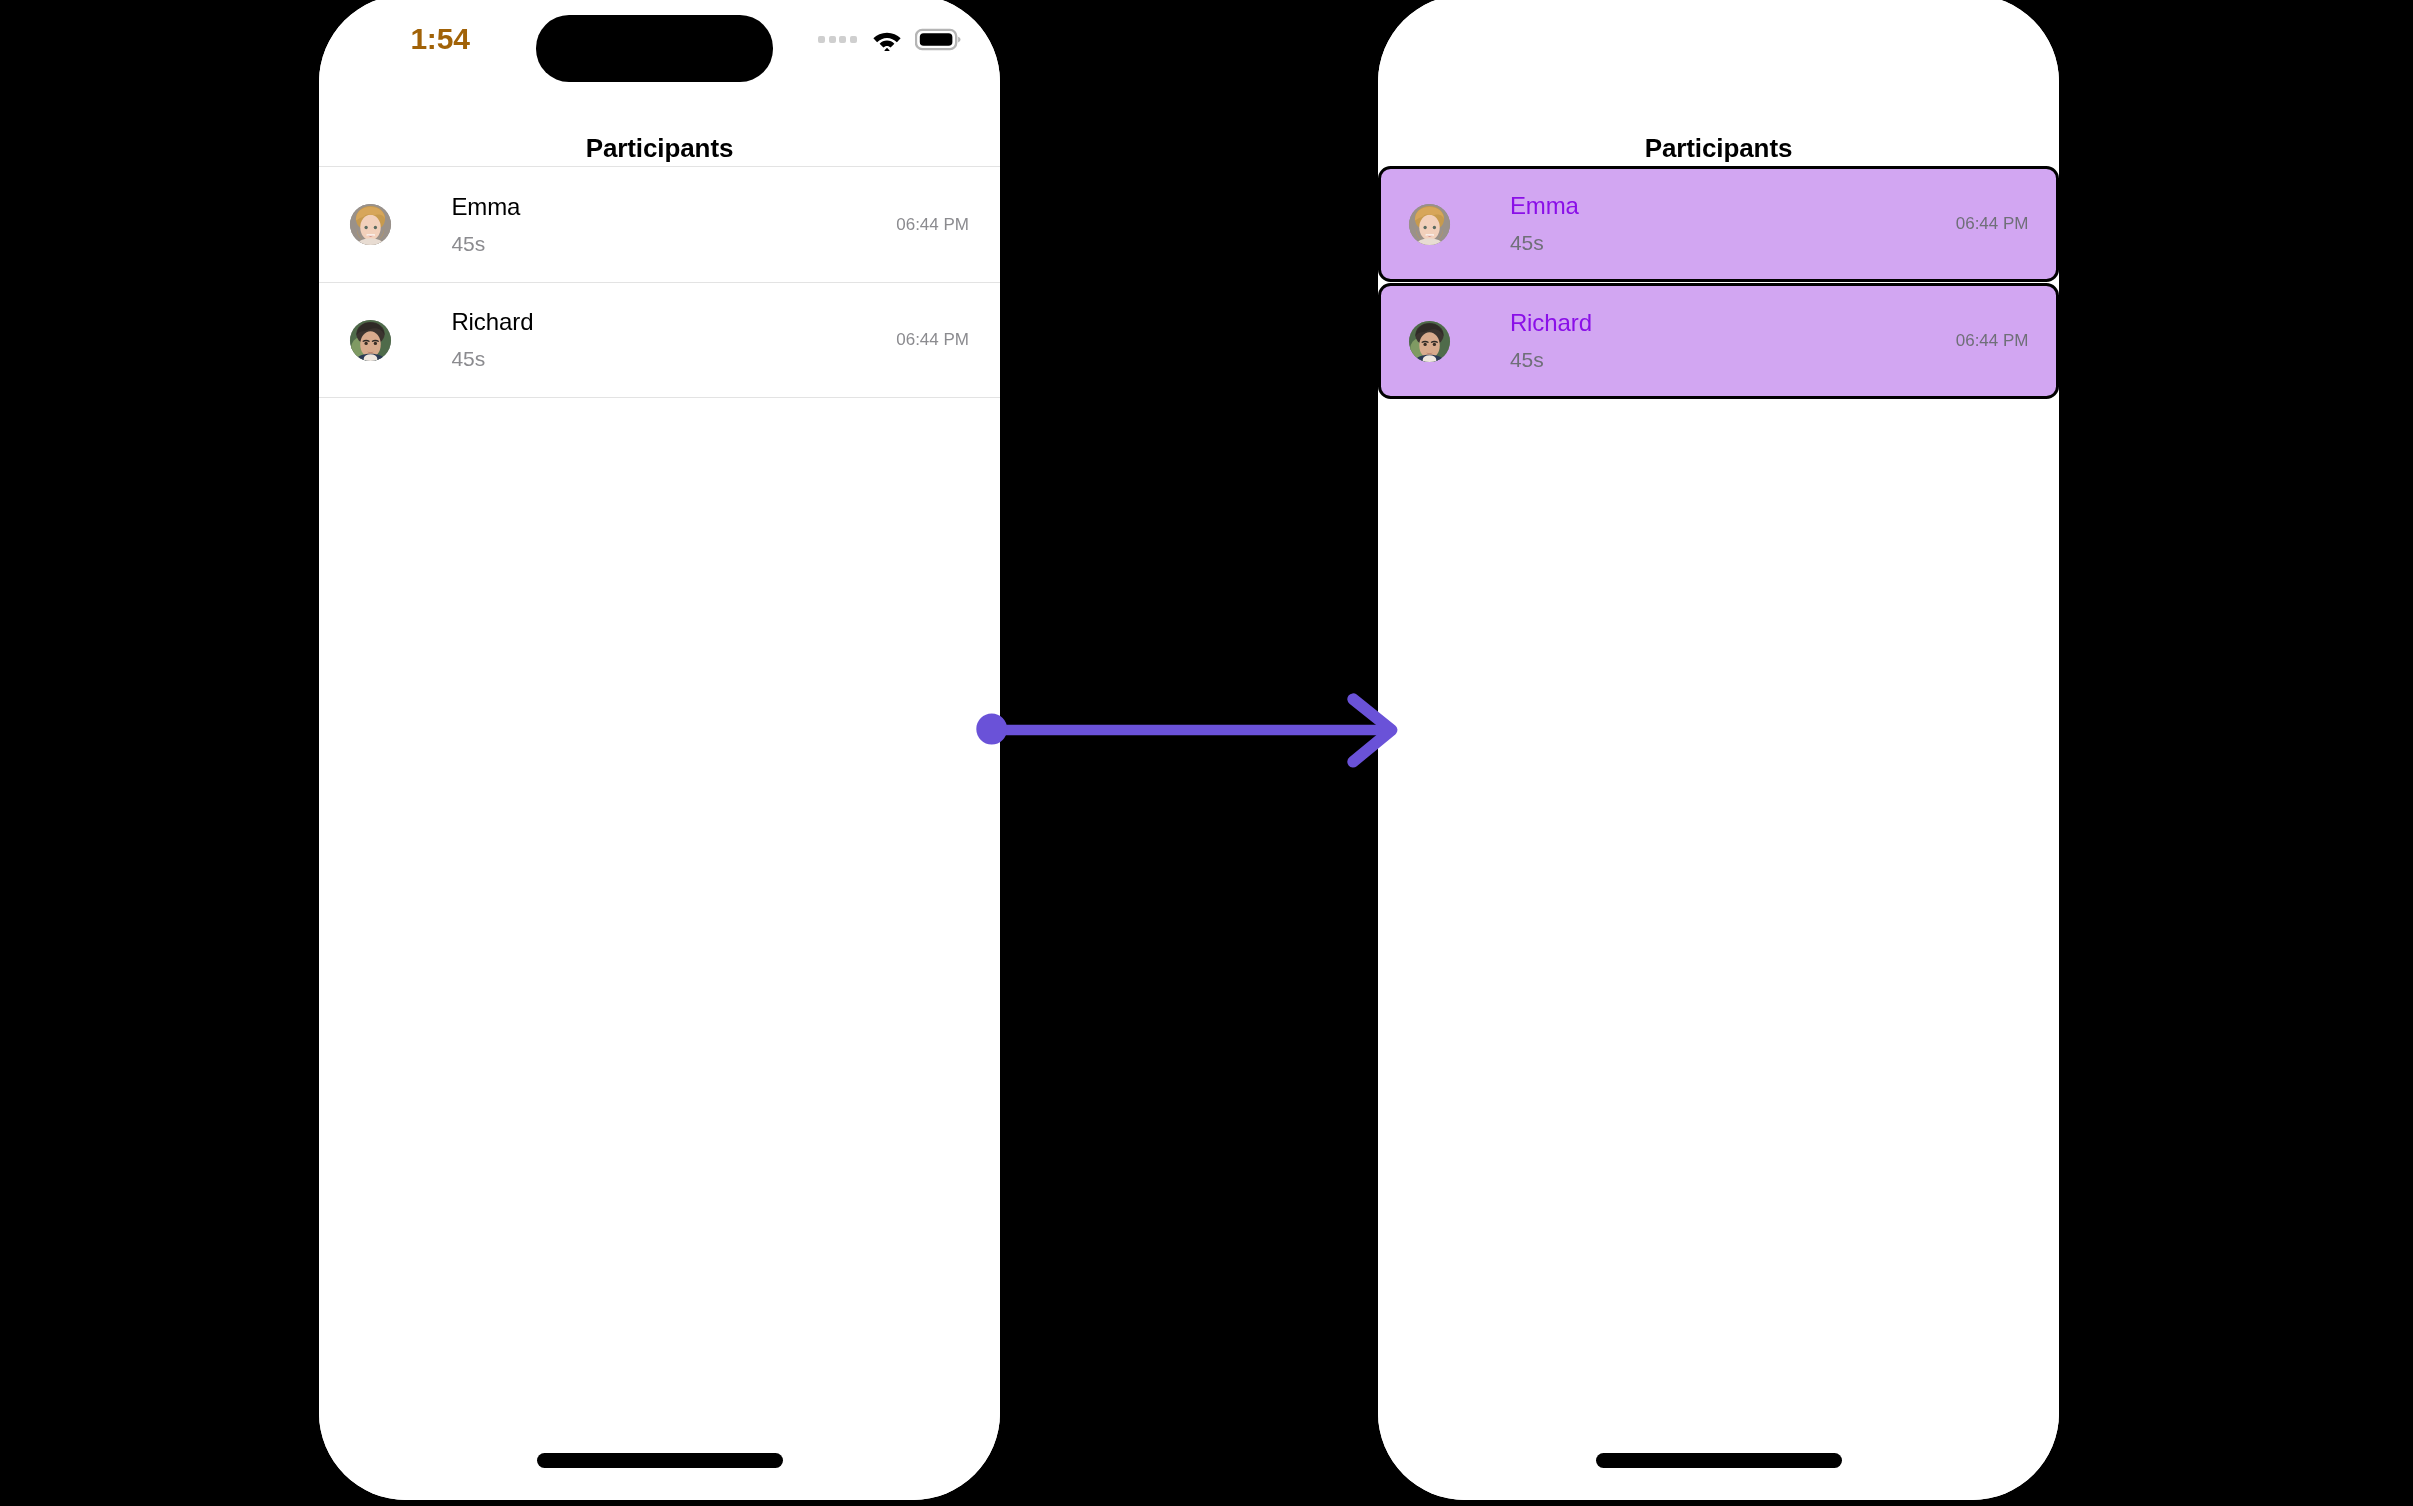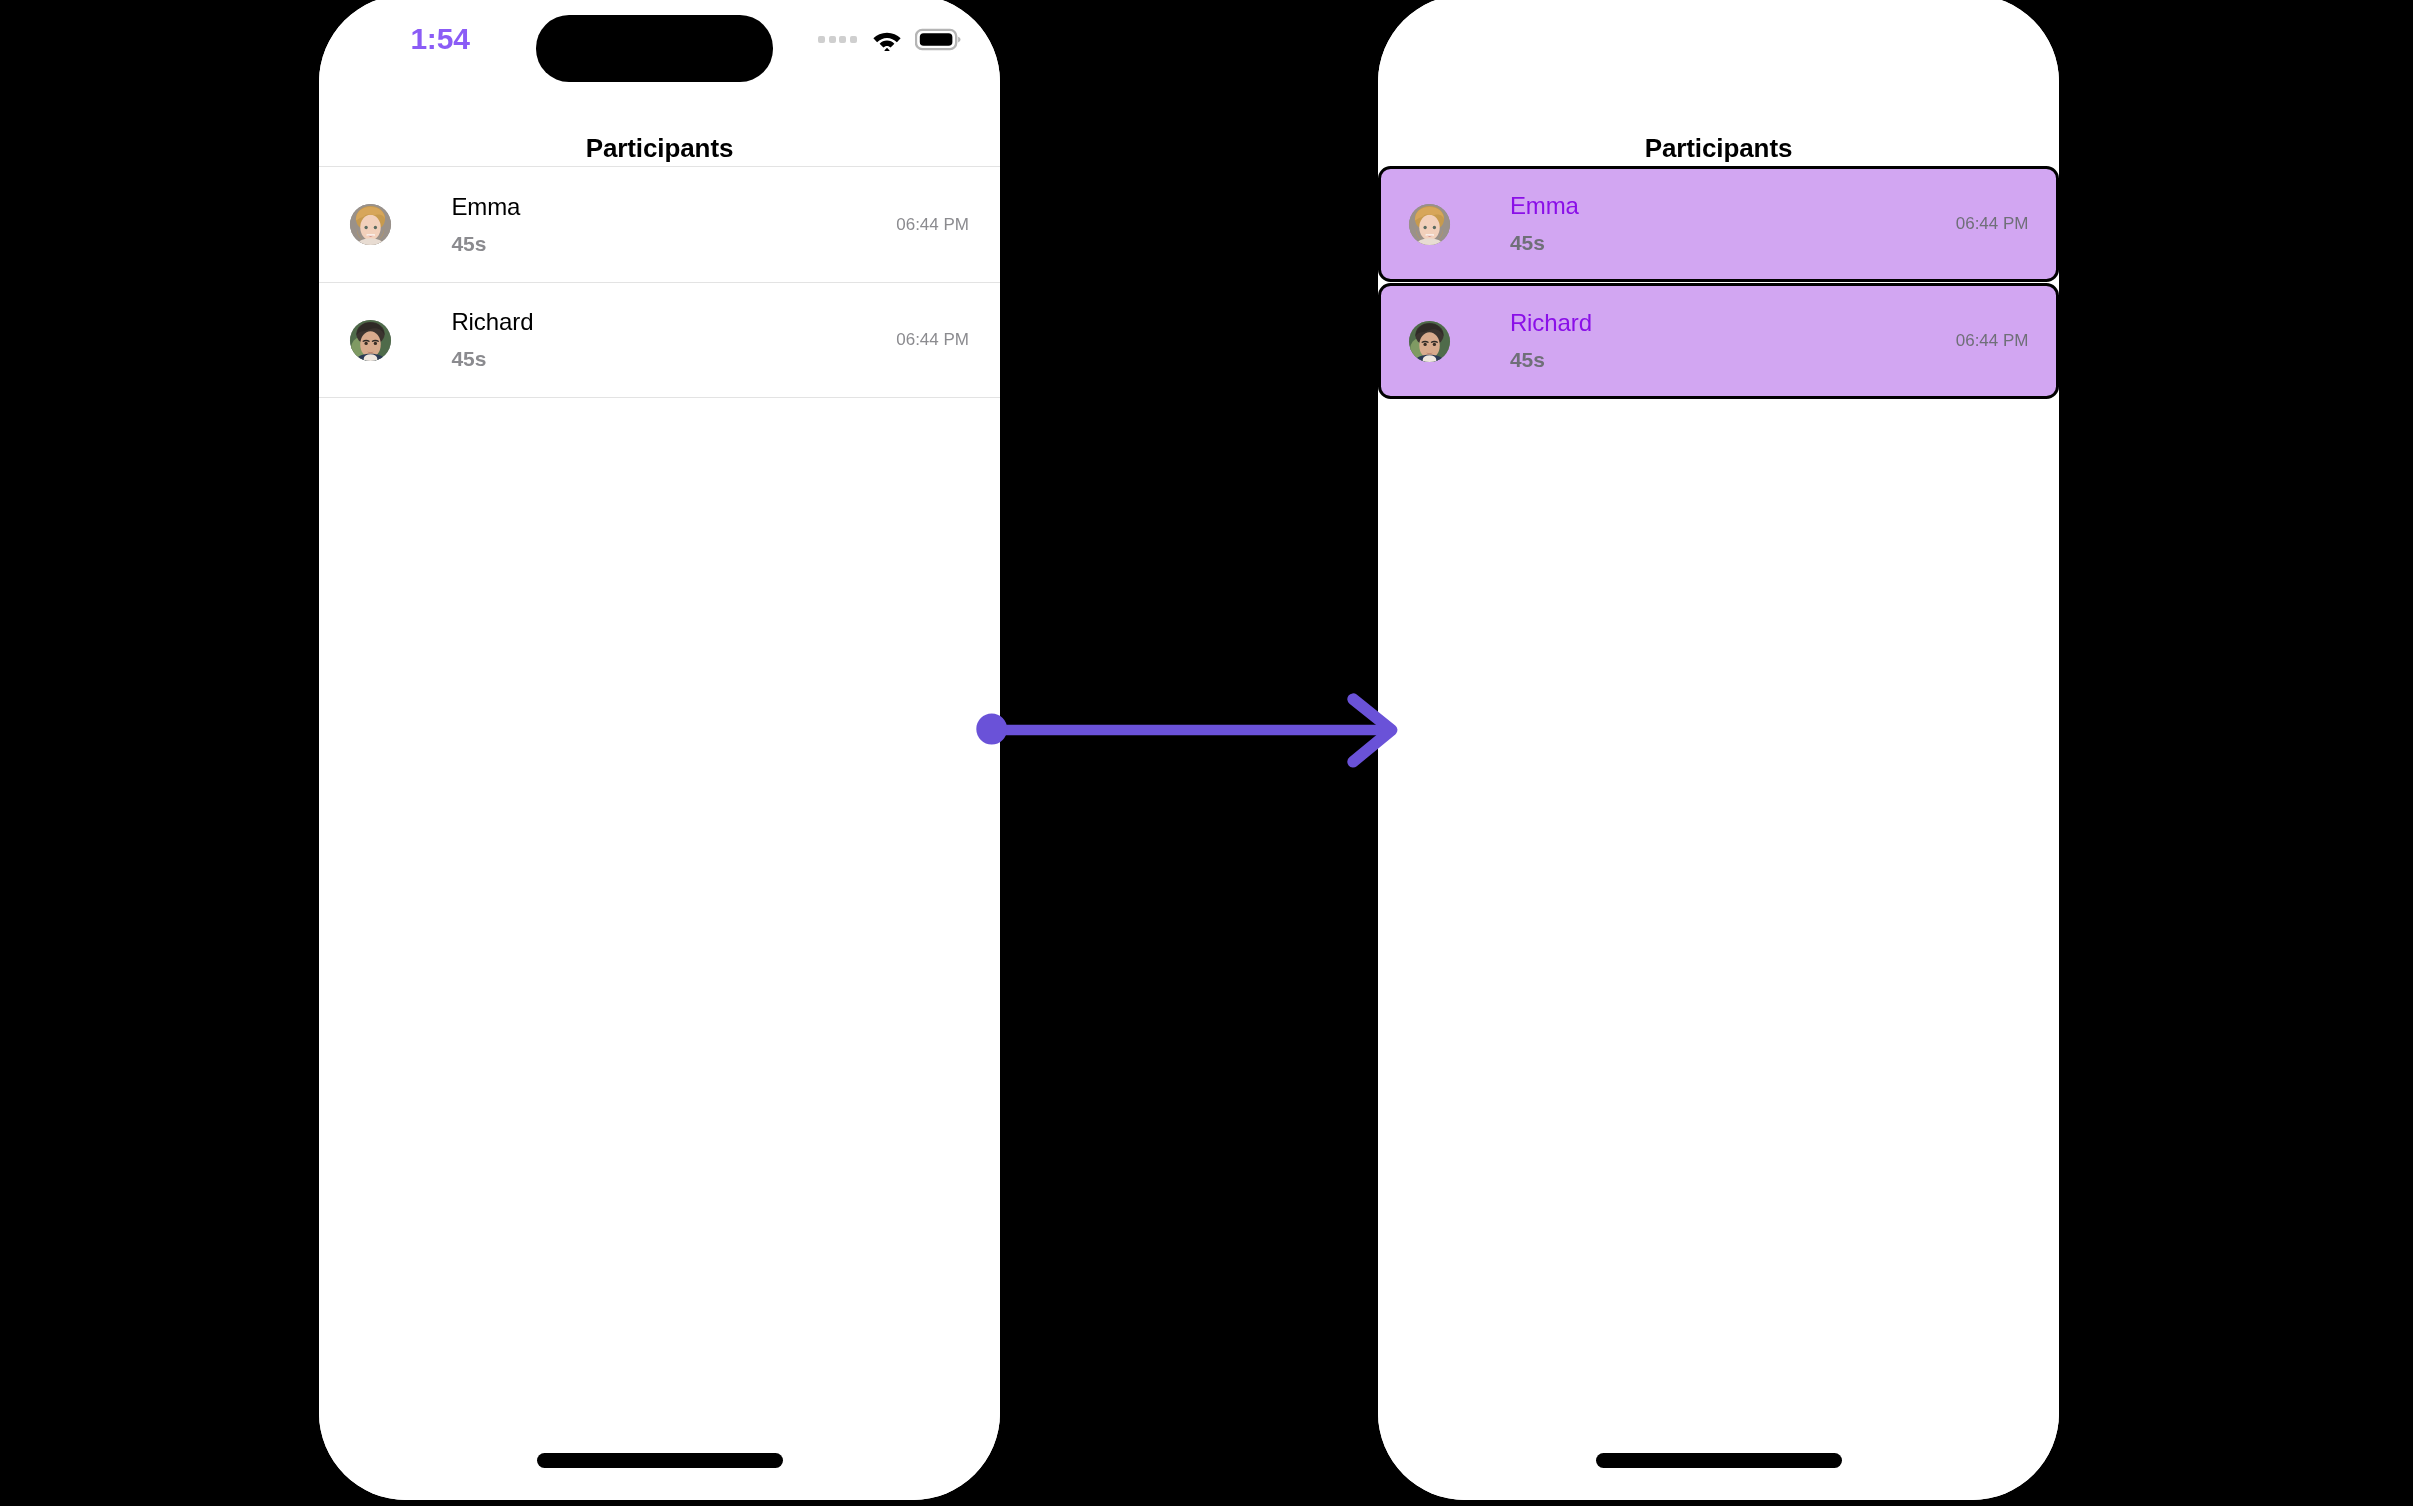--- a/index.html
+++ b/index.html
@@ -41,21 +41,21 @@
     height: 63px;
   }
   .status-time {
     position: absolute;
     left: 58px;
     top: 22px;
     width: 126px;
     text-align: center;
     font-size: 30px;
     font-weight: 700;
-    color: #8b5cf6;
+    color: #a16207;
     letter-spacing: -0.2px;
   }
   .dynamic-island {
     position: absolute;
     left: 217px;
     top: 15.4px;
     width: 237px;
     height: 67px;
     background: #000000;
     border-radius: 33px;
@@ -159,21 +159,21 @@
   .row-name {
     font-size: 24px;
     font-weight: 400;
     color: #000000;
     line-height: 1.12;
     letter-spacing: -0.1px;
   }
   .row.selected .row-name { color: #8a0fe8; }
   .row-sub {
     font-size: 21px;
-    font-weight: 700;
+    font-weight: 400;
     color: #8b8b8f;
     line-height: 1.2;
     margin-top: 10px;
   }
   .row.selected .row-sub { color: #6f6f78; }
   .row-time {
     font-size: 17px;
     color: #8b8b8f;
     white-space: nowrap;
     flex: 0 0 auto;

